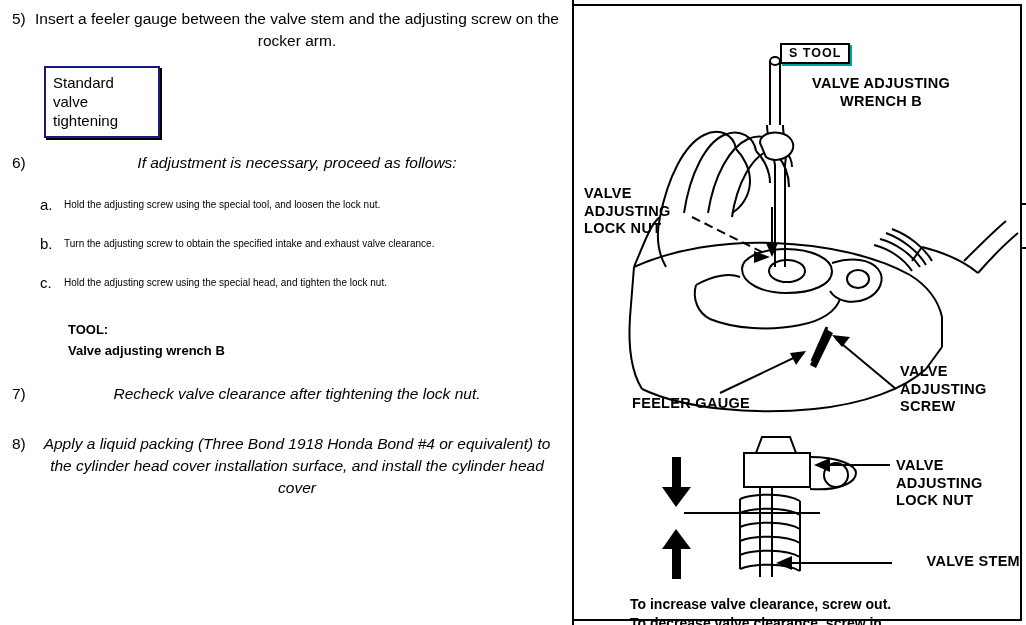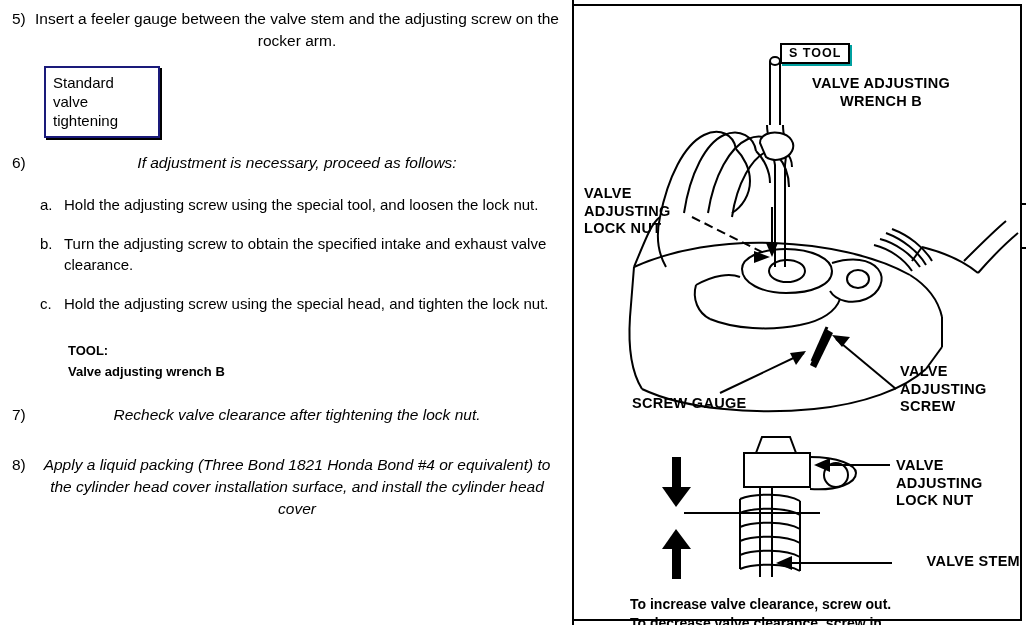--- a/index.html
+++ b/index.html
@@ -61,21 +61,21 @@
     padding-left: 34px;
   }
   .substep-letter {
     width: 24px;
     flex: 0 0 24px;
     font-size: 15px;
     line-height: 21px;
   }
   .substep-body {
     flex: 1;
-    font-size: 15px;
+    font-size: 10px;
     line-height: 21px;
   }
 
   .clearance-box {
     margin: 14px 0 14px 38px;
     border: 2px solid #1a1a7a;
     background: #ffffff;
     width: 116px;
     padding: 5px 7px 6px 7px;
     box-sizing: border-box;
@@ -216,21 +216,21 @@
 
     <div class="step">
       <div class="step-num">7)</div>
       <div class="step-body italic">Recheck valve clearance after tightening the lock nut.</div>
     </div>
 
     <div class="spacer-lg"></div>
 
     <div class="step">
       <div class="step-num">8)</div>
-      <div class="step-body italic">Apply a liquid packing (Three Bond 1821 Honda Bond #4 or equivalent) to the cylinder head cover installation surface, and install the cylinder head cover</div>
+      <div class="step-body italic">Apply a liquid packing (Three Bond 1918 Honda Bond #4 or equivalent) to the cylinder head cover installation surface, and install the cylinder head cover</div>
     </div>
 
   </div>
 
   <div class="v-divider"></div>
   <div class="right-frame"></div>
 
   <div class="right-col">
 
     <svg class="illus" viewBox="0 0 452 625">
@@ -353,21 +353,21 @@
 
     <div class="tool-tag" style="left:206px; top:26px;">S TOOL</div>
 
     <div class="callout center" style="left:198px; top:58px; width:190px;margin-left:14px;">VALVE ADJUSTING
 WRENCH B</div>
 
     <div class="callout" style="left:10px; top:168px; width:130px;">VALVE
 ADJUSTING
 LOCK NUT</div>
 
-    <div class="callout" style="left:58px; top:378px; width:160px;">SCREW GAUGE</div>
+    <div class="callout" style="left:58px; top:378px; width:160px;">FEELER GAUGE</div>
 
     <div class="callout" style="left:326px; top:346px; width:120px;">VALVE
 ADJUSTING
 SCREW</div>
 
     <div class="callout" style="left:322px; top:440px; width:124px;">VALVE
 ADJUSTING
 LOCK NUT</div>
 
     <div class="callout" style="left:322px; top:536px; width:124px;text-align:right;">VALVE STEM</div>

